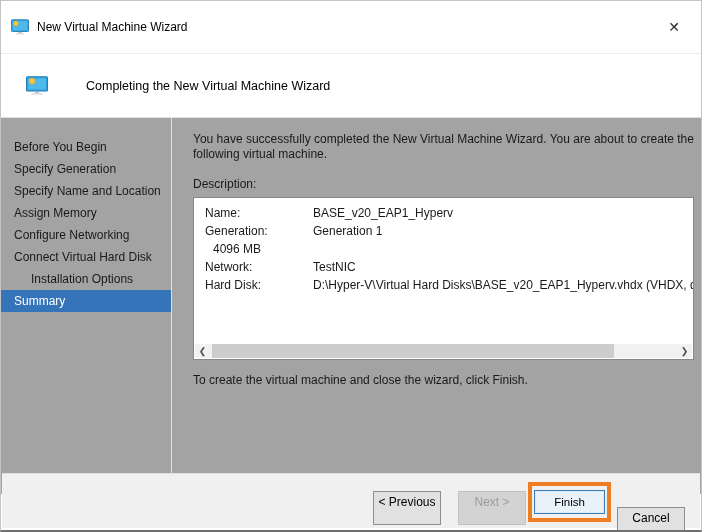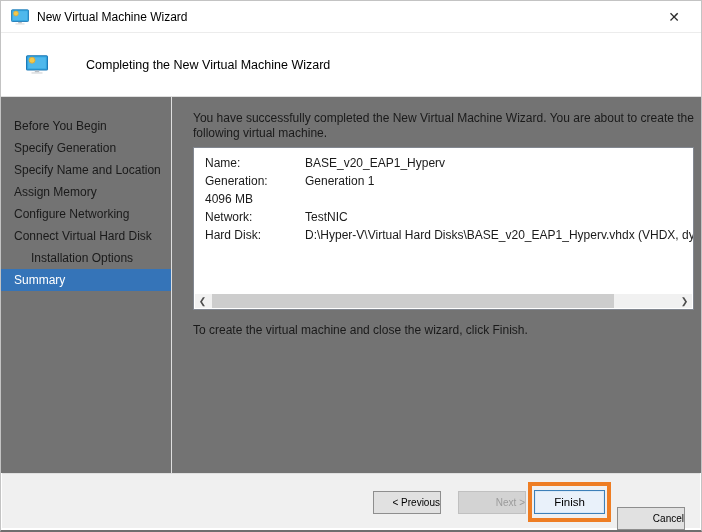--- a/index.html
+++ b/index.html
@@ -8,86 +8,86 @@
 
   .window{
     position:relative; width:702px; height:532px;
     background:#ffffff;
     border:1px solid #c3c3c3; border-bottom:2px solid #6e6e6e;
     overflow:hidden;
   }
 
   
   .titlebar{
-    height:32px; display:flex; align-items:center;
+    height:53px; display:flex; align-items:center;
     padding:0 10px 0 10px; background:#fff;
     border-bottom:1px solid #ececec;
   }
   .titlebar .app-icon{ width:18px; height:16px; margin-right:8px; flex:0 0 auto; }
   .titlebar .title{ font-size:12px; color:#000; }
   .close-btn{
     margin-left:auto; width:34px; height:30px; line-height:30px;
     text-align:center; font-size:14px; color:#2b2b2b; cursor:default;
   }
 
   
   .header{
     height:64px; background:#fff; display:flex; align-items:center;
     border-bottom:1px solid #dfdfdf;
   }
   .header .hdr-icon{ width:22px; height:19px; margin-left:25px; flex:0 0 auto; }
   .header .hdr-title{ margin-left:38px; font-size:12.5px; font-weight:normal; color:#000; }
 
   
-  .body{ display:flex; height:376px; background:#737373; }
+  .body{ display:flex; height:376px; background:#a3a3a3; }
 
   .sidebar{ width:171px; border-right:1px solid #dfdfdf; padding-top:18px; flex:0 0 auto; }
   .sidebar .item{
     height:22px; line-height:22px; padding-left:13px;
     white-space:nowrap; color:#1a1a1a;
   }
   .sidebar .item.indent{ padding-left:30px; }
   .sidebar .item.selected{ background:#3574b8; color:#ffffff; }
 
   .content{ flex:1; padding:14px 12px 0 21px; }
   .intro{ width:501px; line-height:15px; color:#1a1a1a; }
   .desc-label{ margin-top:15px; }
 
   .summary-box{
     margin-top:6px; width:501px; height:163px;
     background:#ffffff; border:1px solid #828790; position:relative;
   }
   .summary-rows{ padding:6px 0 0 11px; }
   .srow{ display:flex; height:18px; line-height:18px; }
   .srow .lbl{ width:100px; flex:0 0 auto; }
-  .srow .val{ flex:1; white-space:nowrap; overflow:hidden; }
+  .srow .val{ flex:1; white-space:nowrap; overflow:hidden;margin-left:8px; }
 
   .sbar{
     position:absolute; left:1px; right:1px; bottom:1px; height:14px;
     background:#f1f1f1; display:flex; align-items:stretch;
   }
   .sarrow{
     width:15px; text-align:center; font-size:9px; line-height:14px;
     color:#4d4d4d; flex:0 0 auto;
   }
   .strack{ flex:1; position:relative; }
   .sthumb{ position:absolute; left:2px; top:0; height:14px; width:86%; background:#cdcdcd; }
 
   .hint{ margin-top:13px; }
 
   
   .footer{
     position:absolute; left:1px; right:1px; bottom:2px; height:55px;
     background:#f0f0f0; border-top:1px solid #dfdfdf;
   }
   .btn{
-    position:absolute; top:17px; width:68px; height:23px;
+    position:absolute; top:17px; width:68px; height:34px;
     background:#e1e1e1; border:1px solid #8e8e8e;
-    font-family:"Liberation Sans", sans-serif; font-size:10px; color:#000;
-    text-align:right; line-height:21px;
+    font-family:"Liberation Sans", sans-serif; font-size:12px; color:#000;
+    text-align:center; line-height:21px;
   }
   .btn.disabled{ background:#d3d3d3; border-color:#c0c0c0; color:#9b9b9b; }
   .btn-previous{ left:371px; }
   .btn-next{ left:448px;margin-left:8px; }
   .btn-cancel{ left:615px;margin-top:16px; }
 
   .finish-wrap{
     position:absolute; left:526px; top:8px; width:83px; height:40px;
     border:4px solid #ee7d23;
     display:flex; align-items:center; justify-content:center;
@@ -136,20 +136,21 @@
       <div class="item">Specify Name and Location</div>
       <div class="item">Assign Memory</div>
       <div class="item">Configure Networking</div>
       <div class="item">Connect Virtual Hard Disk</div>
       <div class="item indent">Installation Options</div>
       <div class="item selected">Summary</div>
     </div>
 
     <div class="content">
       <div class="intro">You have successfully completed the New Virtual Machine Wizard. You are about to create the following virtual machine.</div>
+      <div class="desc-label">Description:</div>
 
       <div class="summary-box">
         <div class="summary-rows">
           <div class="srow">
             <span class="lbl">Name:</span>
             <span class="val">BASE_v20_EAP1_Hyperv</span>
           </div>
           <div class="srow">
             <span class="lbl">Generation:</span>
             <span class="val">Generation 1</span>

